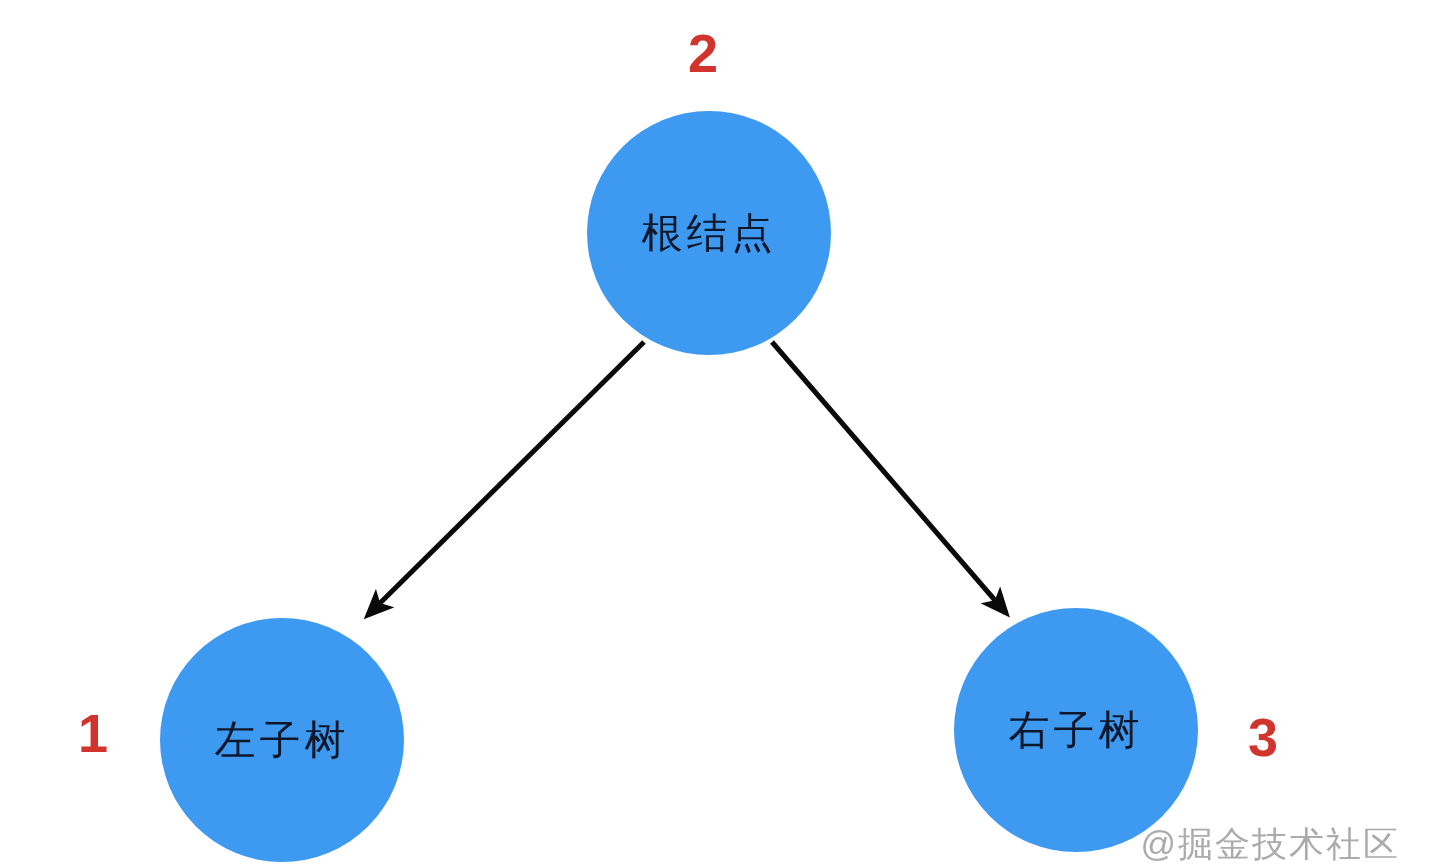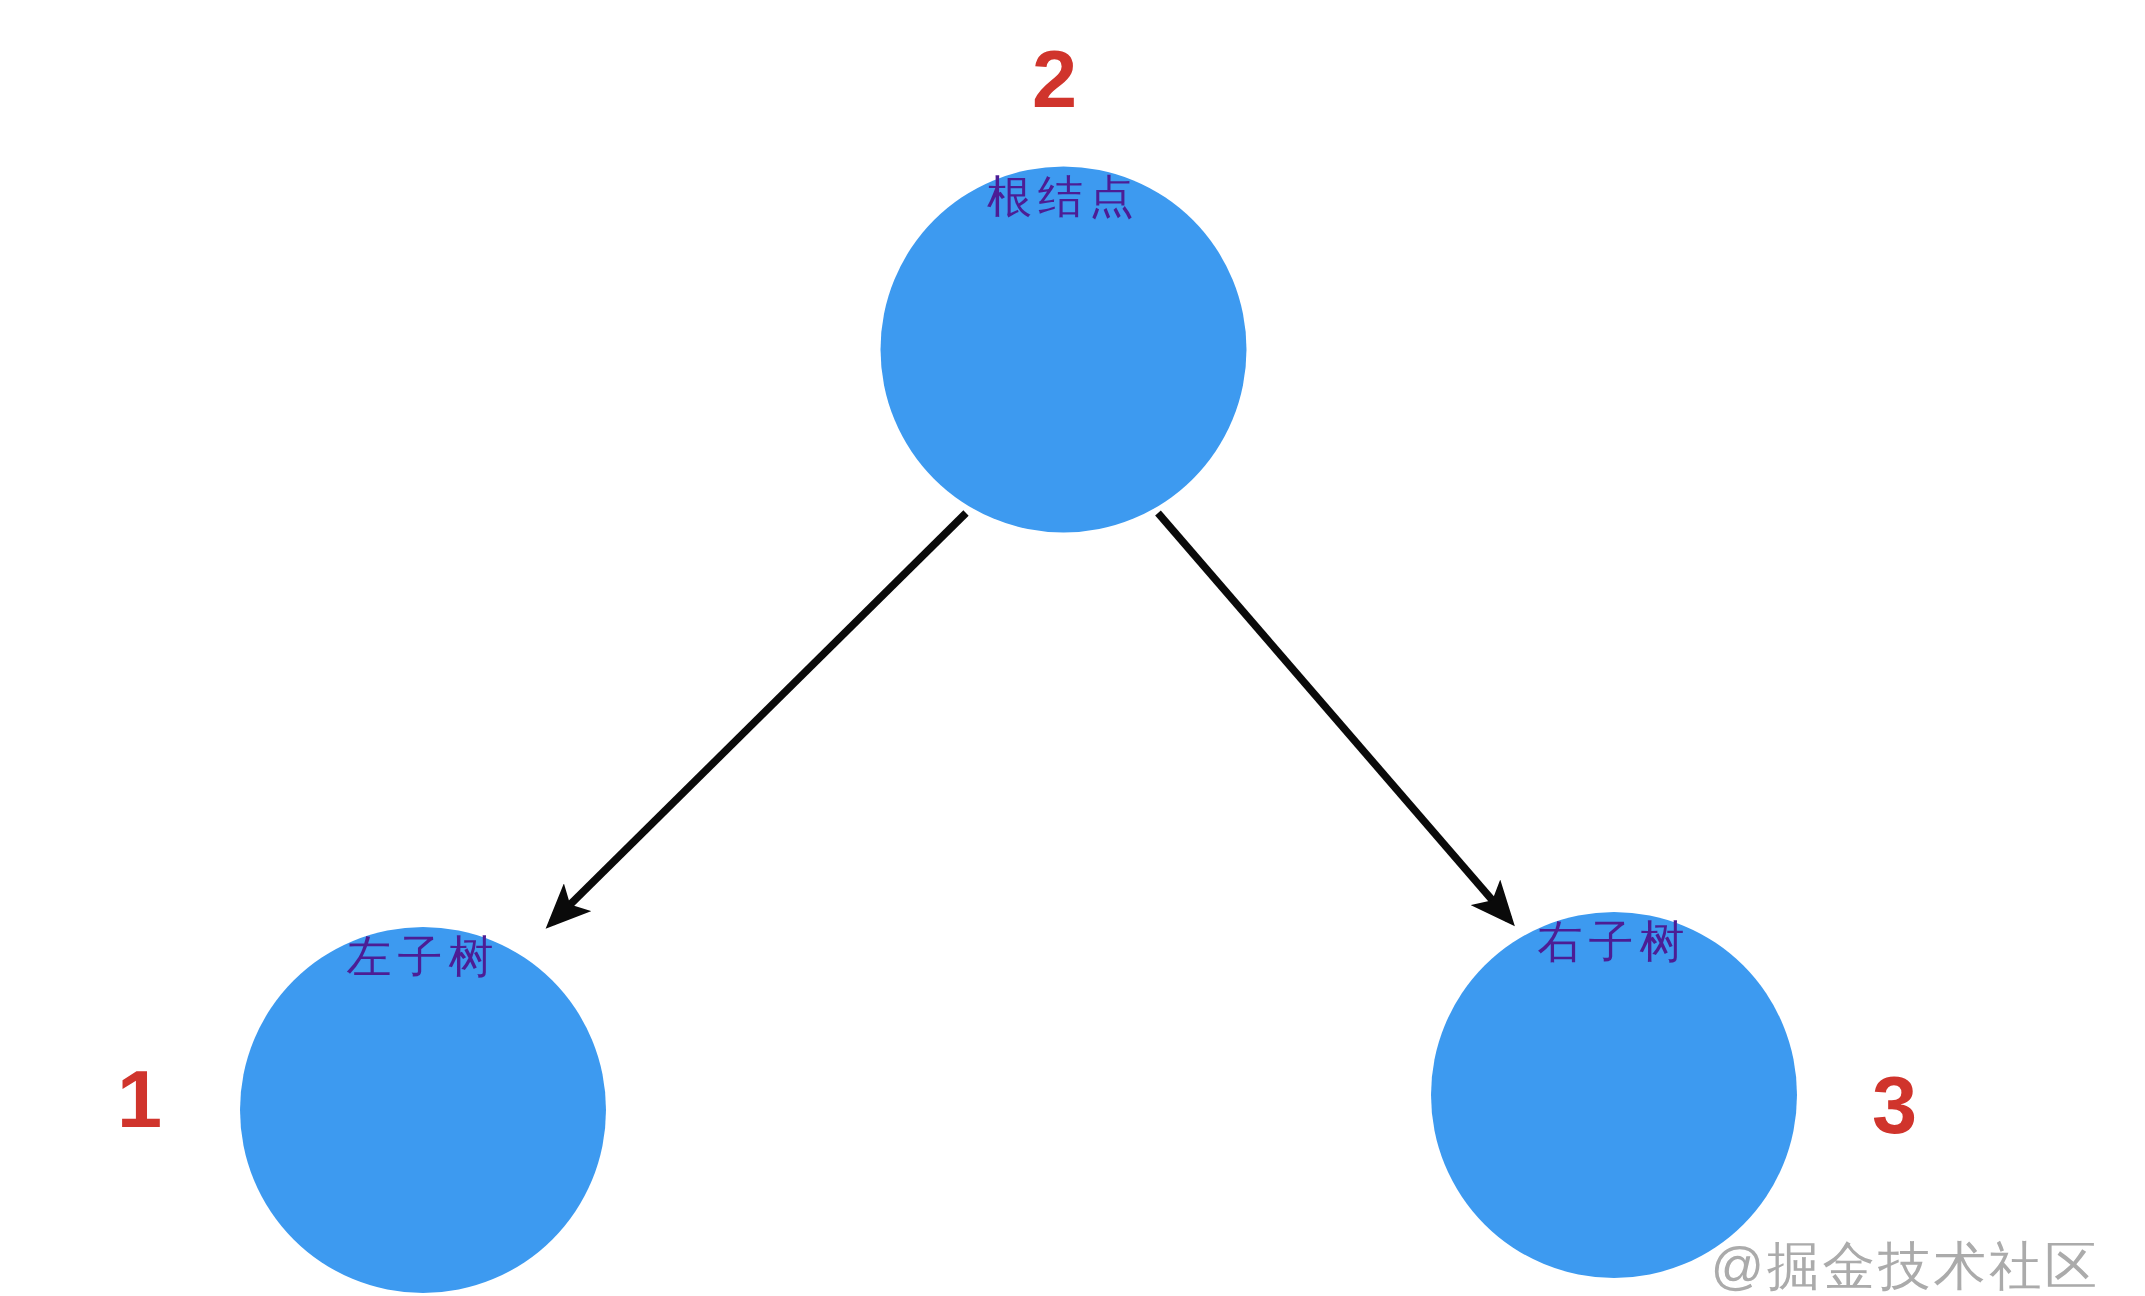--- a/index.html
+++ b/index.html
@@ -21,24 +21,25 @@
     width: 1430px;
     height: 864px;
     z-index: 1;
   }
   .node {
     position: absolute;
     width: 244px;
     height: 244px;
     border-radius: 50%;
     background: #3d9af0;
-    color: #4c1d95;
+    color: #0f172a;
     display: flex;
+    align-items: center;
     justify-content: center;
-    font-size: 30px;
+    font-size: 41px;
     font-weight: 500;
     letter-spacing: 4px;
     z-index: 2;
     text-align: center;
     user-select: none;
   }
   .node-root  { left: 587px; top: 111px; }
   .node-left  { left: 160px; top: 618px; }
   .node-right { left: 954px; top: 608px; }
   .order-num {

